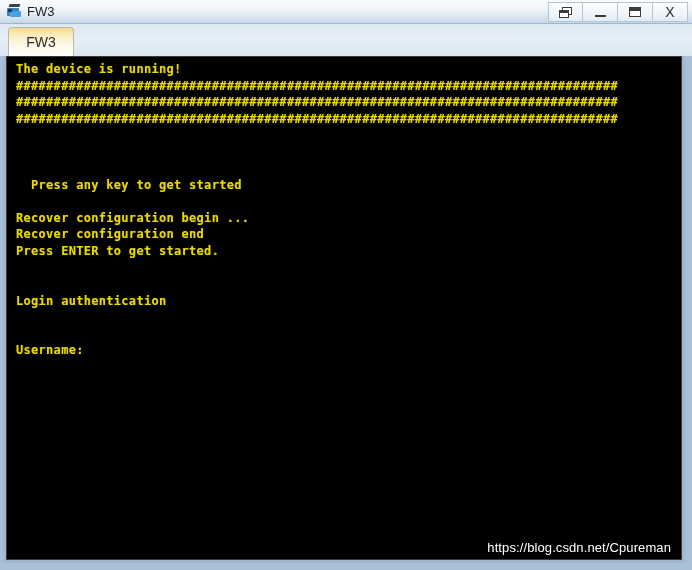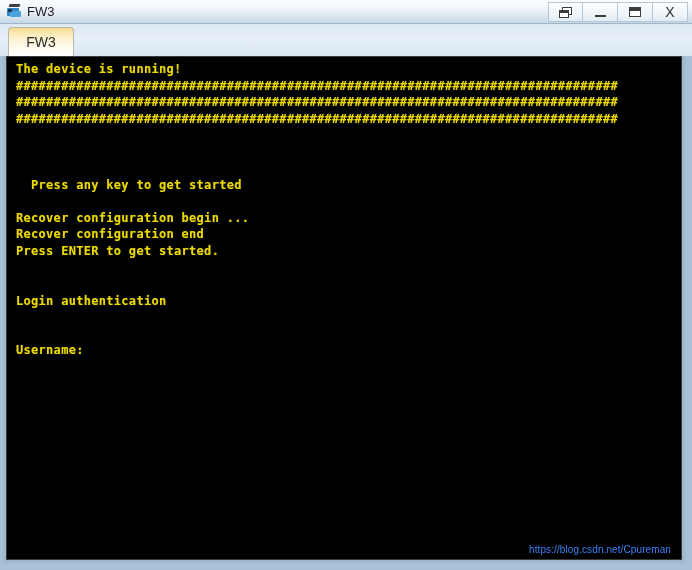--- a/index.html
+++ b/index.html
@@ -254,22 +254,22 @@
     color: #e8d700;
     overflow: hidden;
     height: 16.55px;
   }
 
   
   #watermark {
     position: absolute;
     right: 10px;
     bottom: 4px;
-    font-size: 10px;
-    color: #3b82f6;
+    font-size: 13px;
+    color: #ffffff;
     font-family: "Liberation Sans", sans-serif;
     letter-spacing: 0.1px;
     white-space: nowrap;
   }
 
   
   #frame-bottom {
     position: absolute;
     left: 0;
     bottom: 0;

